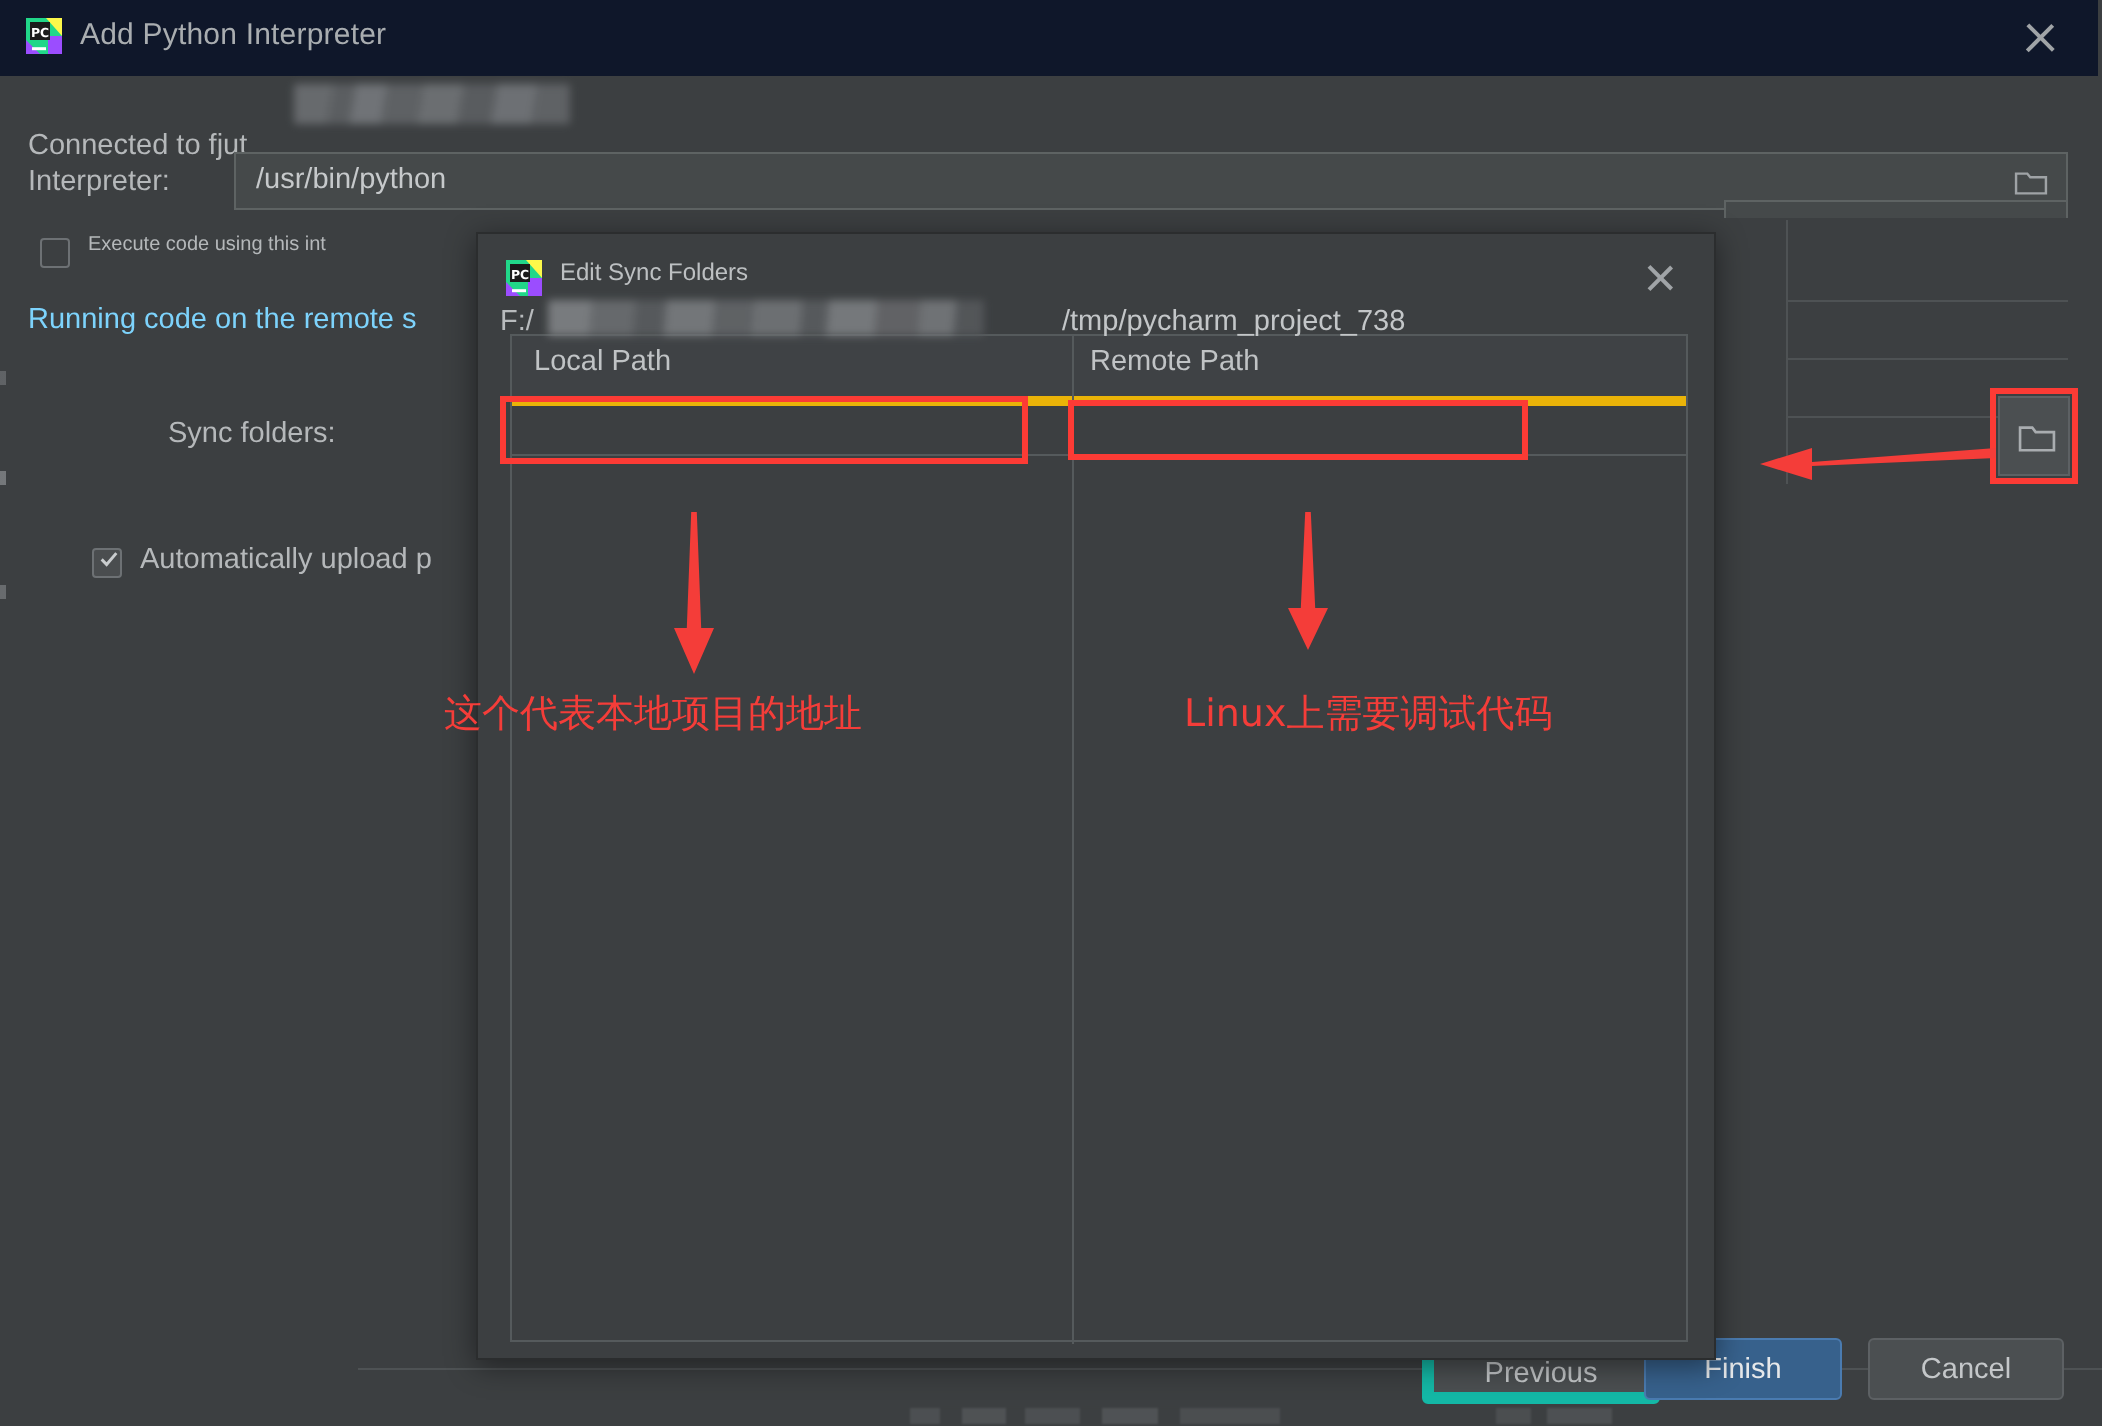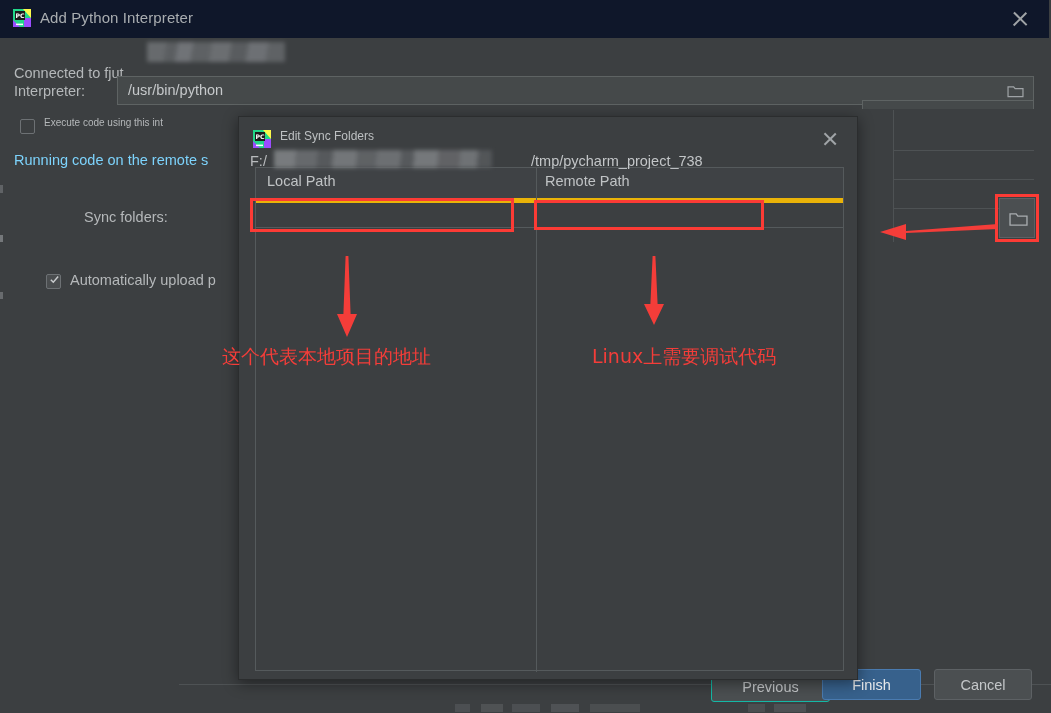--- a/index.html
+++ b/index.html
@@ -62,21 +62,21 @@
      background:#4b4f51;border:1px solid #5d6164;box-sizing:border-box;cursor:pointer;}
   #bg-folder-btn .folder-glyph{position:absolute;left:9px;top:12px;width:19px;height:16px;}
   #bg-folder-hl{position:absolute;left:995px;top:194px;width:44px;height:48px;
      border:3px solid #fc3b35;box-sizing:border-box;}
 
   #bottom-sep{position:absolute;left:179px;top:684px;width:872px;height:1px;background:#4e5254;}
 
   
   .wz-btn{position:absolute;height:31px;border-radius:3px;box-sizing:border-box;
      font-size:14.5px;color:#c4c7c9;display:flex;align-items:center;justify-content:center;cursor:pointer;}
-  #btn-previous{left:711px;top:671px;width:119px;background:#4b4f51;border:1px solid #14b8a6;}
+  #btn-previous{left:711px;top:671px;width:119px;background:#4b4f51;border:6px solid #14b8a6;}
   #btn-finish{left:822px;top:669px;width:99px;height:31px;background:#37618c;border:1px solid #4a7bb0;color:#e6e8ea;}
   #btn-cancel-wz{left:934px;top:669px;width:98px;background:#4b4f51;border:1px solid #5d6164;}
 
   #left-sliver{position:absolute;left:0;top:0;width:3px;height:713px;
      background:linear-gradient(#3c3f41 0 26%,#6f7275 26% 27%,#3c3f41 27% 33%,#8d9093 33% 34%,#3c3f41 34% 41%,#7b7e81 41% 42%,#3c3f41 42% 100%);opacity:.7;}
 
   #bottom-ghost{position:absolute;left:455px;top:704px;width:185px;height:8px;
      background:linear-gradient(90deg,#5a5d60 0 8%,#3c3f41 8% 14%,#5f6265 14% 26%,#3c3f41 26% 31%,#5a5d60 31% 46%,#3c3f41 46% 52%,#606366 52% 67%,#3c3f41 67% 73%,#585b5e 73% 100%);
      opacity:.55;filter:blur(.6px);}
   #bottom-ghost2{position:absolute;left:748px;top:704px;width:58px;height:8px;

